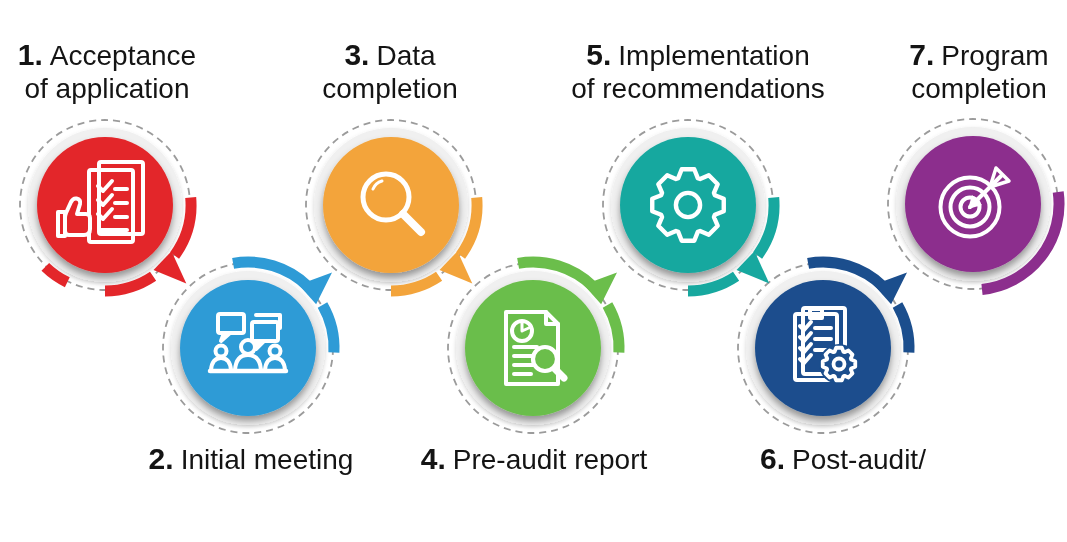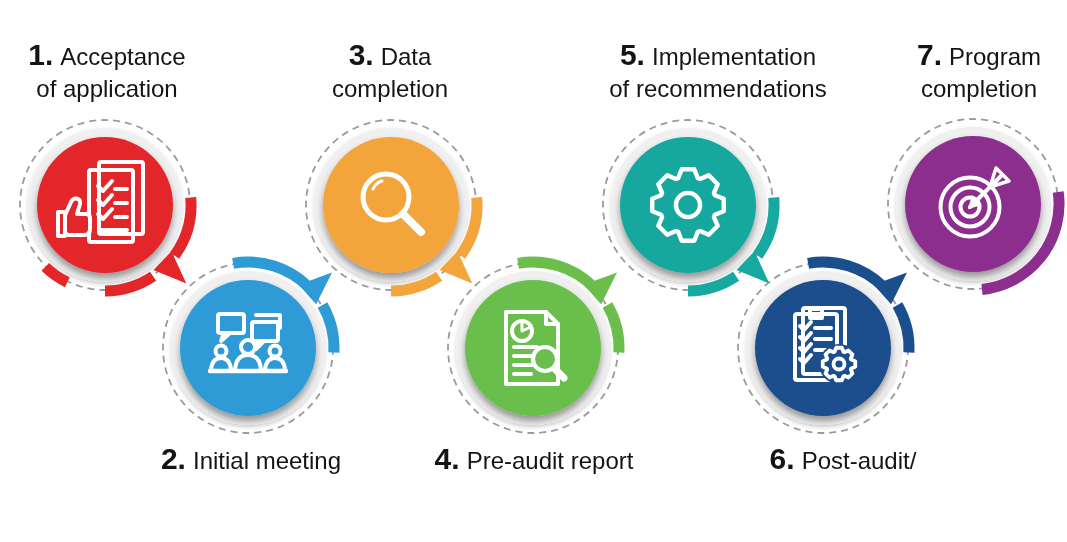--- a/index.html
+++ b/index.html
@@ -7,21 +7,21 @@
     position:relative; width:1067px; height:542px; background:#ffffff;
     font-family:"Liberation Sans", sans-serif; overflow:hidden;
   }
   svg.layer { position:absolute; left:0; top:0; }
   .dashed { fill:none; stroke:#9b9b9b; stroke-width:1.8; stroke-dasharray:7 5; }
   .ring   { fill:#f0f0f0; }
   .arc    { fill:none; stroke-width:11; }
   .icon   { fill:none; stroke:#ffffff; stroke-width:4; stroke-linecap:round; stroke-linejoin:round; }
   .label  { position:absolute; width:280px; text-align:center; color:#141414; line-height:29px; }
   .label .num { font-size:30px; font-weight:700; margin-right:7px; }
-  .label .txt { font-size:24px; }
+  .label .txt { font-size:28px; }
   .t40 { top:40px; } .t444 { top:444px; }
 </style>
 </head>
 <body>
 
 <div class="canvas">
 
   <svg class="layer" width="1067" height="542" viewBox="0 0 1067 542">
     <defs>
       <filter id="discShadow" x="-40%" y="-40%" width="180%" height="180%">
@@ -184,21 +184,21 @@
 
   <div class="label t40" style="left:250px">
     <div><span class="num">3.</span><span class="txt">Data</span></div>
     <div class="txt">completion</div>
   </div>
 
   <div class="label t444" style="left:394px">
     <div><span class="num">4.</span><span class="txt">Pre-audit report</span></div>
   </div>
 
-  <div class="label t40" style="left:578px">
+  <div class="label t40" style="left:558px">
     <div><span class="num">5.</span><span class="txt">Implementation</span></div>
     <div class="txt">of recommendations</div>
   </div>
 
   <div class="label t444" style="left:703px">
     <div><span class="num">6.</span><span class="txt">Post-audit/</span></div>
   </div>
 
   <div class="label t40" style="left:839px">
     <div><span class="num">7.</span><span class="txt">Program</span></div>

